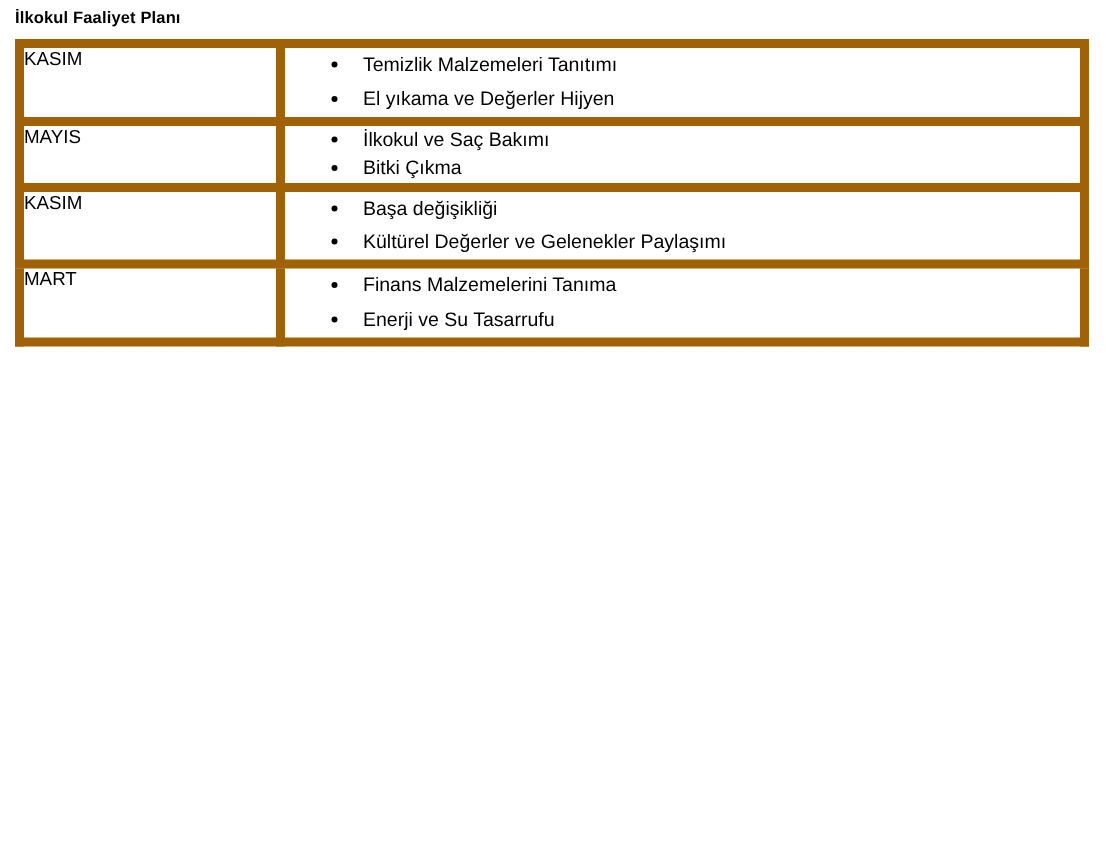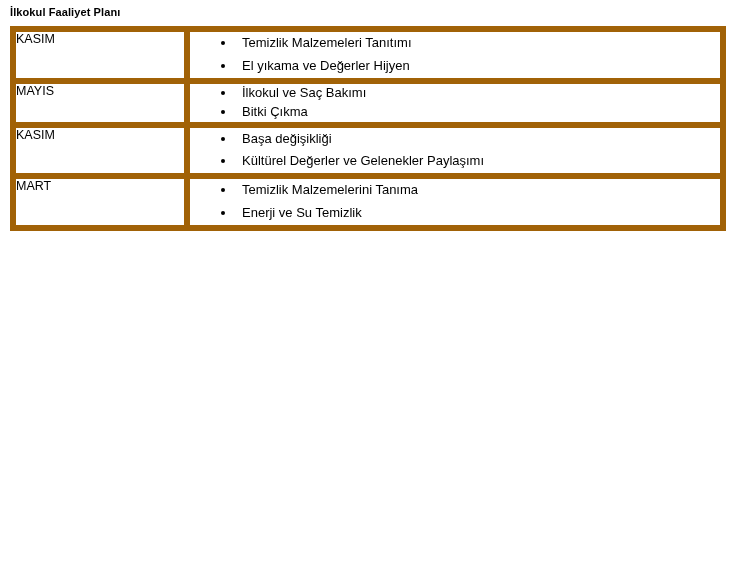--- a/index.html
+++ b/index.html
@@ -98,21 +98,21 @@
             <ul class="items">
               <li>Başa değişikliği</li>
               <li>Kültürel Değerler ve Gelenekler Paylaşımı</li>
             </ul>
           </td>
         </tr>
         <tr>
           <td class="month-cell">MART</td>
           <td class="items-cell">
             <ul class="items">
-              <li>Temizlik Malzemelerini Tanıma</li>
-              <li>Enerji ve Su Temizlik</li>
+              <li>Finans Malzemelerini Tanıma</li>
+              <li>Enerji ve Su Tasarrufu</li>
             </ul>
           </td>
         </tr>
       </tbody>
   </table>
 
 </div>
 
 </body></html>

